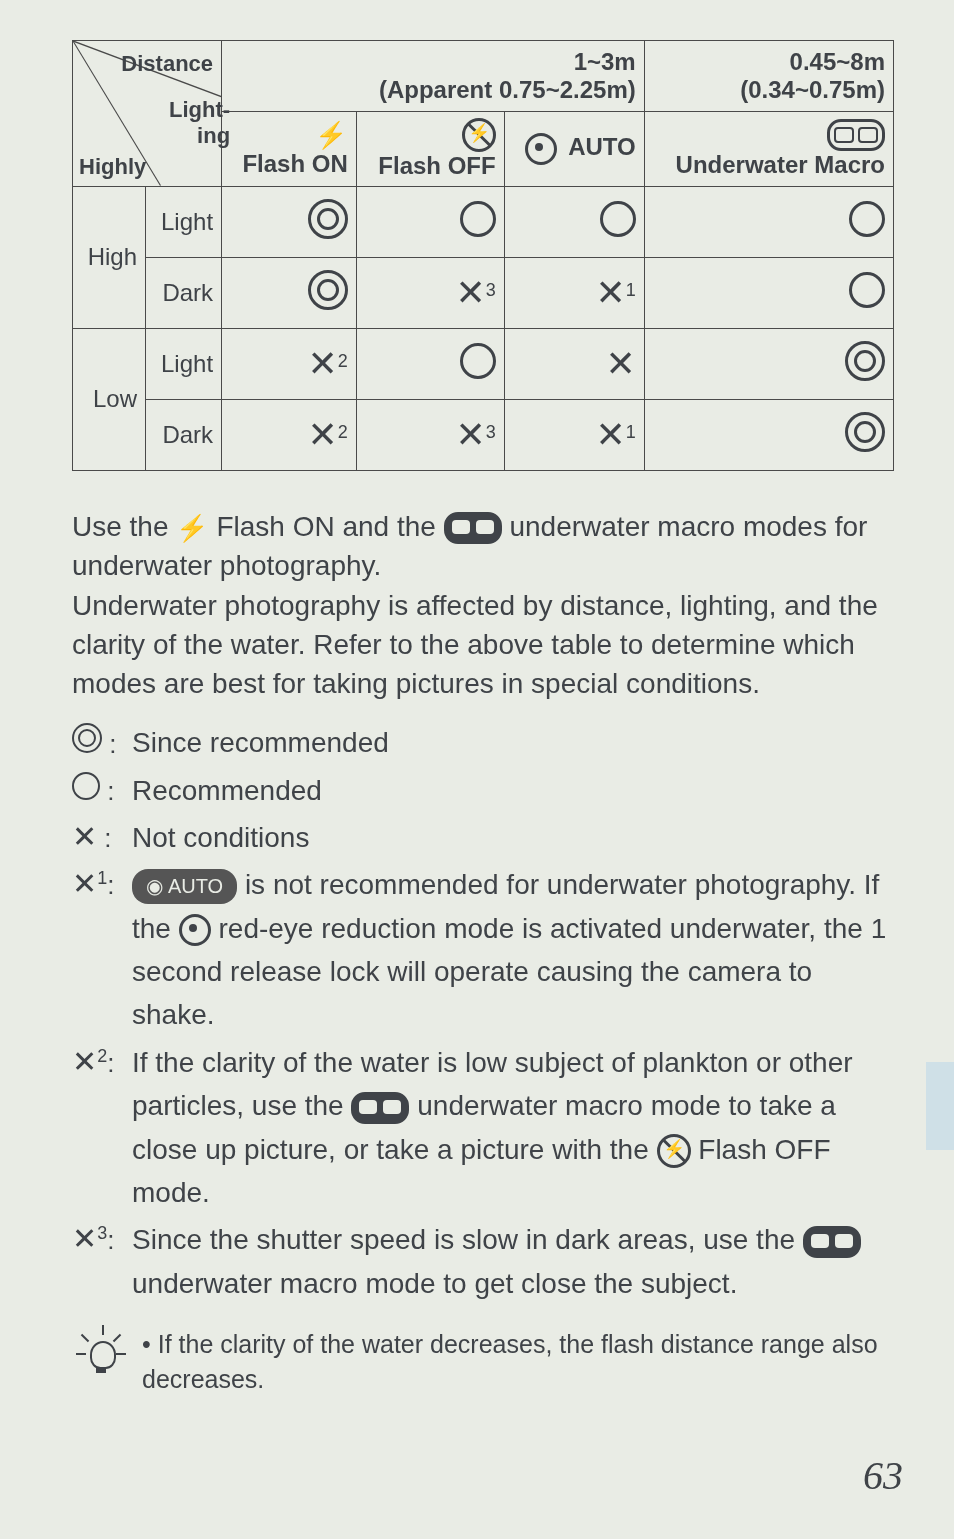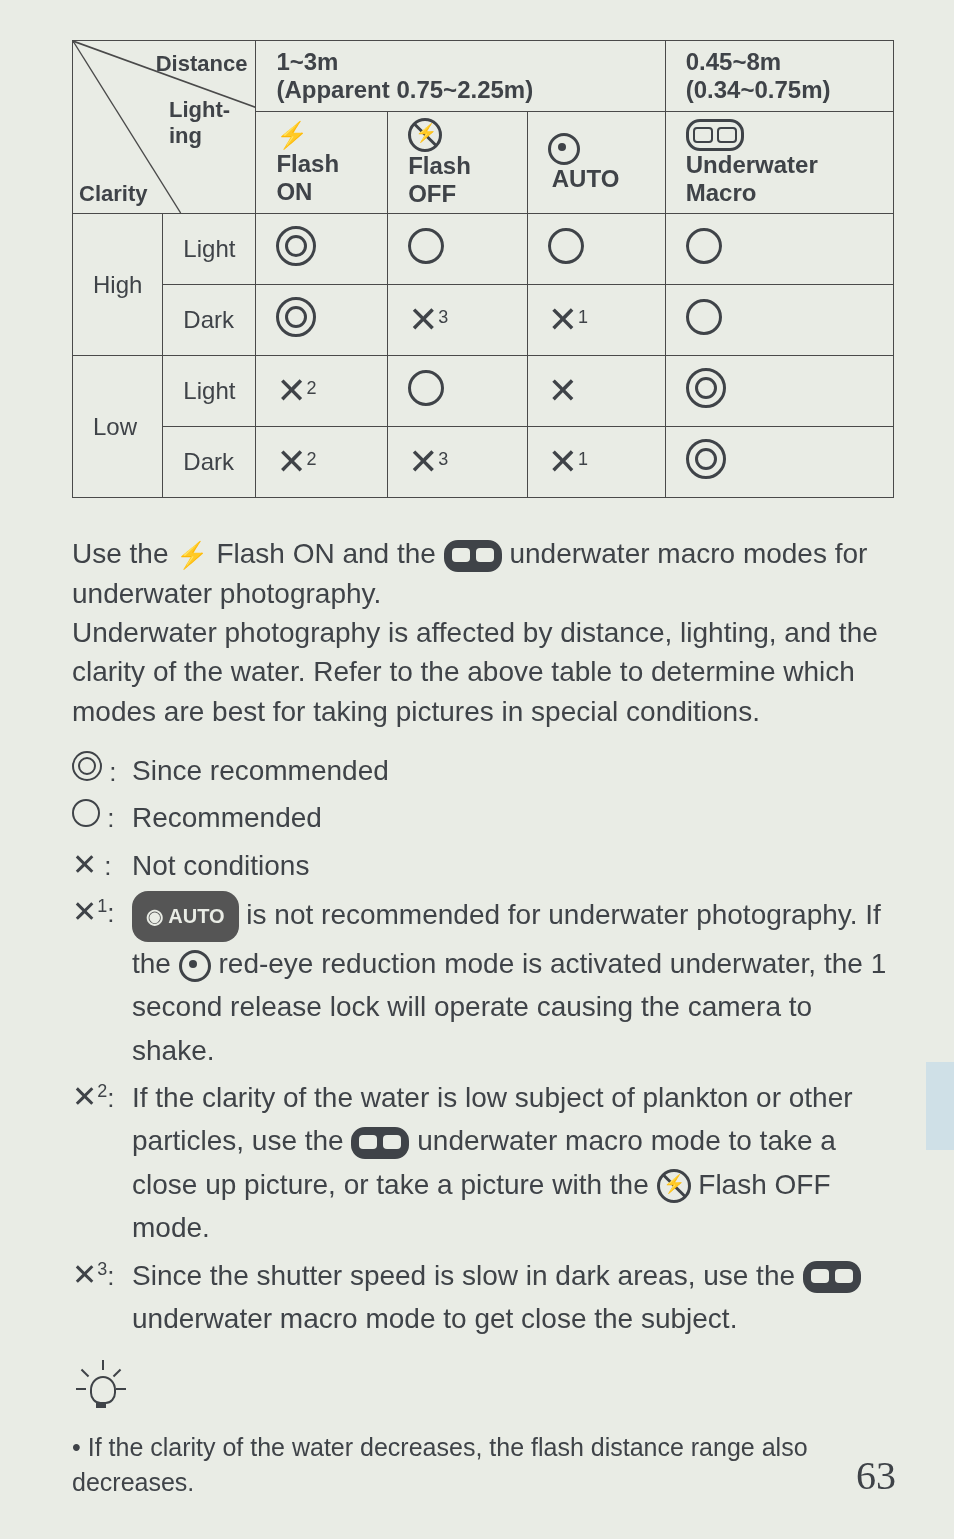--- a/index.html
+++ b/index.html
@@ -13,25 +13,25 @@
     position:relative;
   }
   
   table.grid{
     border-collapse:collapse;
     width:100%;
     background:#e9ece5;
   }
   table.grid th,table.grid td{
     border:1px solid #4a4a4a;
-    text-align:left;
+    text-align:right;
     vertical-align:middle;
     font-size:24px;
     color:#3f4348;
-    padding:6px 20px;
+    padding:6px 8px;
     height:58px;
   }
   .hdr-small{font-size:22px;line-height:1.15;}
   .diag{position:relative;height:130px;}
   .diag svg{position:absolute;left:0;top:0;width:100%;height:100%;}
   .diag .lbl{position:absolute;font-size:22px;}
   .dbl-circ{
     display:inline-block;width:34px;height:34px;border:3px solid #3f4348;border-radius:50%;
     position:relative;
   }
@@ -40,21 +40,21 @@
     border:3px solid #3f4348;border-radius:50%;
   }
   .circ{
     display:inline-block;width:30px;height:30px;border:3px solid #3f4348;border-radius:50%;
   }
   .cross{font-size:36px;line-height:1;}
   .sup{font-size:18px;vertical-align:super;}
   
   .chip{
     display:inline-block;background:#555;color:#e9ece5;border-radius:16px;
-    padding:10px 14px;font-size:20px;font-weight:bold;vertical-align:middle;
+    padding:2px 14px;font-size:20px;font-weight:normal;vertical-align:middle;
   }
   .eye-chip{
     display:inline-block;width:26px;height:26px;border:3px solid #3f4348;border-radius:50%;
     position:relative;vertical-align:middle;
   }
   .eye-chip::after{content:"";position:absolute;left:7px;top:7px;width:8px;height:8px;background:#3f4348;border-radius:50%;}
   .mask{
     display:inline-block;width:52px;height:26px;border:3px solid #3f4348;border-radius:14px;
     position:relative;vertical-align:middle;background:#3f4348;
   }
@@ -82,56 +82,56 @@
   
   .para{font-size:28px;line-height:1.4;margin-top:36px;}
   .legend{margin-top:18px;font-size:28px;line-height:1.55;}
   .legend-row{display:flex;align-items:flex-start;margin-bottom:4px;}
   .legend-sym{width:60px;flex:none;font-size:26px;padding-top:2px;}
   .legend-sym .cross{font-size:30px;}
   .legend-sym .dbl-circ{width:26px;height:26px;border-width:2.5px;}
   .legend-sym .dbl-circ::after{left:4px;top:4px;right:4px;bottom:4px;border-width:2.5px;}
   .legend-sym .circ{width:24px;height:24px;border-width:2.5px;}
   .legend-text{flex:1;font-size:28px;}
-  .tip{margin-top:22px;display:flex;align-items:flex-start;gap:18px;font-size:25px;line-height:1.4;flex-direction:column;}
+  .tip{margin-top:22px;display:flex;align-items:flex-start;gap:18px;font-size:25px;line-height:1.4;}
   .bulb{
     width:46px;height:46px;flex:none;position:relative;margin-top:4px;margin-left:6px;
   }
   .bulb::before{content:"";position:absolute;left:12px;top:10px;width:22px;height:24px;border:2.5px solid #3f4348;border-radius:50% 50% 40% 40%;}
   .bulb::after{content:"";position:absolute;left:18px;top:36px;width:10px;height:6px;background:#3f4348;}
   .bulb .rays{position:absolute;inset:0;}
   .bulb .rays span{position:absolute;width:10px;height:2px;background:#3f4348;}
   .bulb .rays span:nth-child(1){left:-2px;top:22px;}
   .bulb .rays span:nth-child(2){right:-2px;top:22px;}
   .bulb .rays span:nth-child(3){left:20px;top:-2px;transform:rotate(90deg);}
   .bulb .rays span:nth-child(4){left:2px;top:6px;transform:rotate(45deg);}
   .bulb .rays span:nth-child(5){right:2px;top:6px;transform:rotate(-45deg);}
   .pagenum{
-    position:absolute;right:58px;bottom:40px;font-size:40px;
-    font-family:"Times New Roman",serif;color:#3f4348;
+    position:absolute;right:51px;bottom:40px;font-size:40px;
+    font-family:"Times New Roman",serif;color:#3f4348;font-style:italic;
   }
   .side-mark{
     position:absolute;right:0;top:1062px;width:28px;height:88px;background:#cfe0e7;
   }
 </style>
 </head>
 <body>
 
 <table class="grid">
   <tbody>
       <tr>
     <th colspan="2" rowspan="2" class="diag">
       <svg viewBox="0 0 220 130" preserveAspectRatio="none">
         <line x1="0" y1="0" x2="220" y2="50" stroke="#4a4a4a" stroke-width="1.3"></line>
         <line x1="0" y1="0" x2="130" y2="130" stroke="#4a4a4a" stroke-width="1.3"></line>
       </svg>
       <span class="lbl" style="right:8px;top:10px;">Distance</span>
       <span class="lbl" style="left:96px;top:56px;white-space:pre-line;">Light-
 ing</span>
-      <span class="lbl" style="left:6px;bottom:6px;">Clarity</span>
+      <span class="lbl" style="left:6px;bottom:6px;">Highly</span>
     </th>
     <th colspan="3" class="hdr-small">
       <div>1~3m</div>
       <div>(Apparent 0.75~2.25m)</div>
     </th>
     <th class="hdr-small">
       <div>0.45~8m</div>
       <div>(0.34~0.75m)</div>
     </th>
   </tr>

